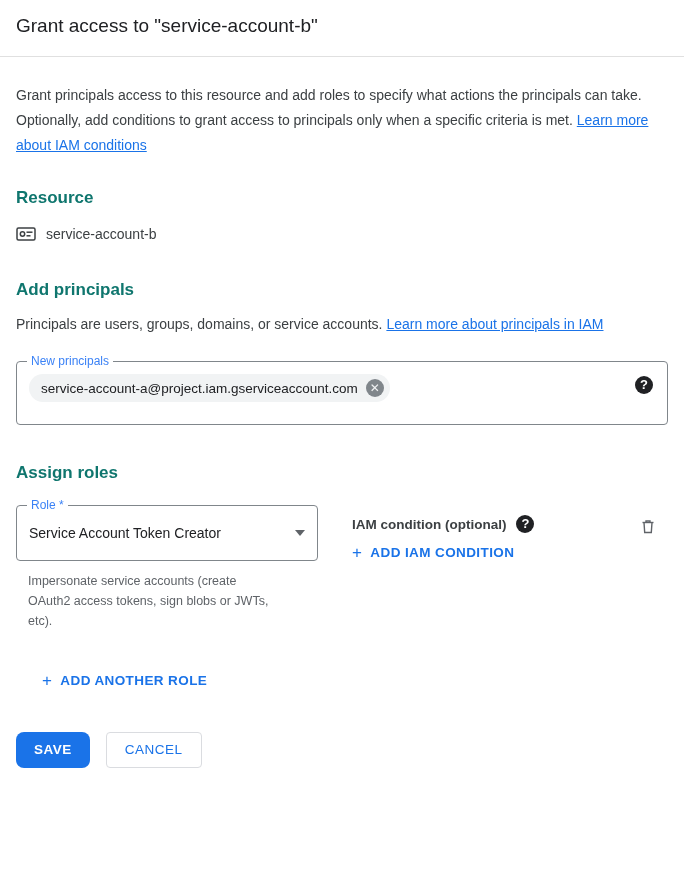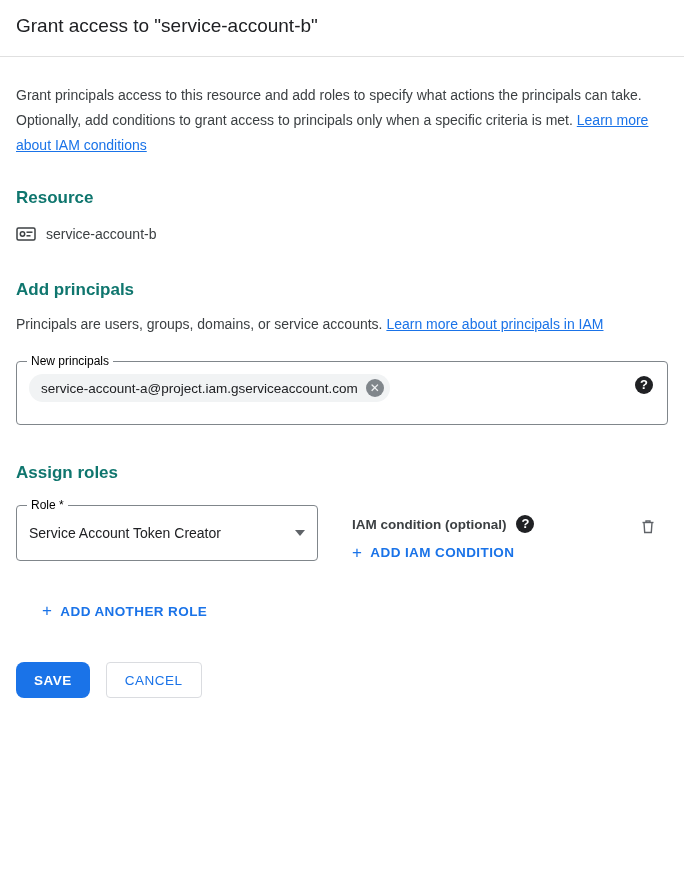--- a/index.html
+++ b/index.html
@@ -83,21 +83,21 @@
     display: flex;
     align-items: flex-start;
   }
   .field-label {
     position: absolute;
     top: -8px;
     left: 10px;
     background: #ffffff;
     padding: 0 4px;
     font-size: 12px;
-    color: #000000;
+    color: #3b82f6;
     line-height: 14px;
   }
   .chip {
     display: inline-flex;
     align-items: center;
     gap: 8px;
     background: #f1f3f4;
     border-radius: 14px;
     height: 28px;
     padding: 0 6px 0 12px;
@@ -312,20 +312,21 @@
     <div class="roles-section">
       <h2 class="section">Assign roles</h2>
 
       <div class="role-grid">
         <div class="role-col">
           <div class="select-field">
             <span class="field-label">Role *</span>
             <span class="select-value">Service Account Token Creator</span>
             <span class="caret"></span>
           </div>
+          <div class="role-help">Impersonate service accounts (create OAuth2 access tokens, sign blobs or JWTs, etc).</div>
         </div>
 
         <div class="cond-col">
           <div class="cond-head">
             <span>IAM condition (optional)</span>
             <span class="cond-help">?</span>
           </div>
           <button class="text-btn">
             <span class="plus">+</span>
             <span>ADD IAM CONDITION</span>

